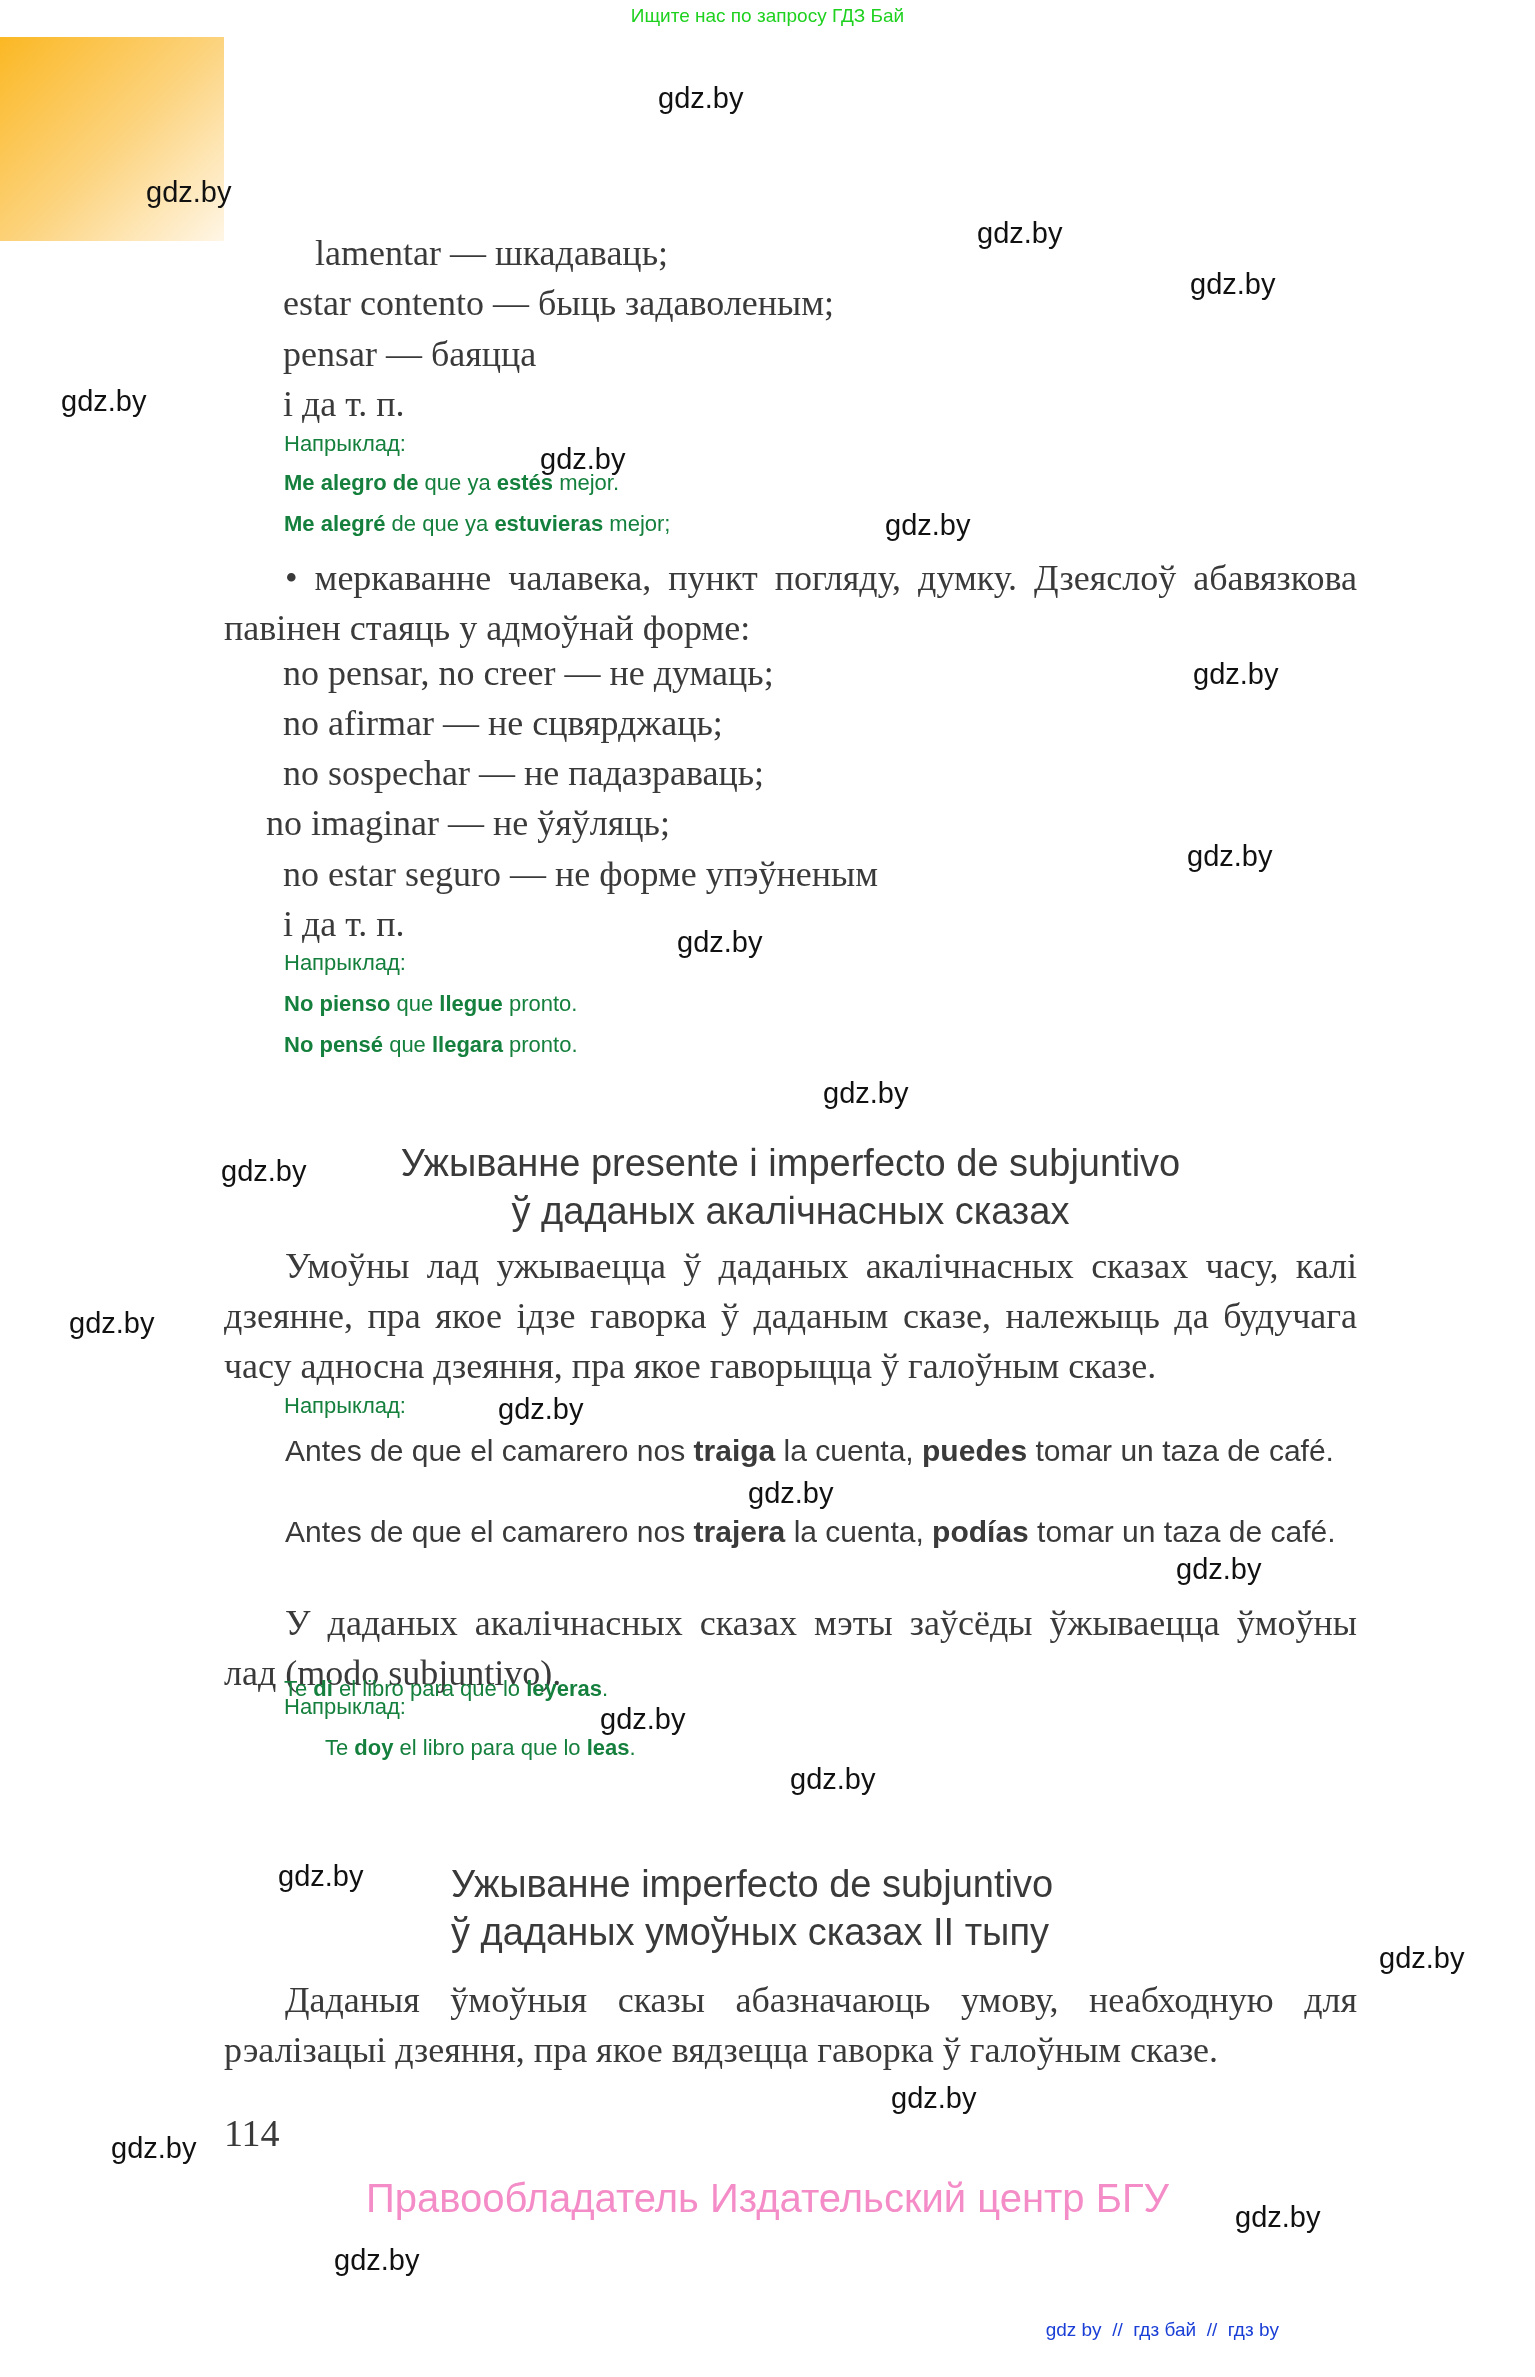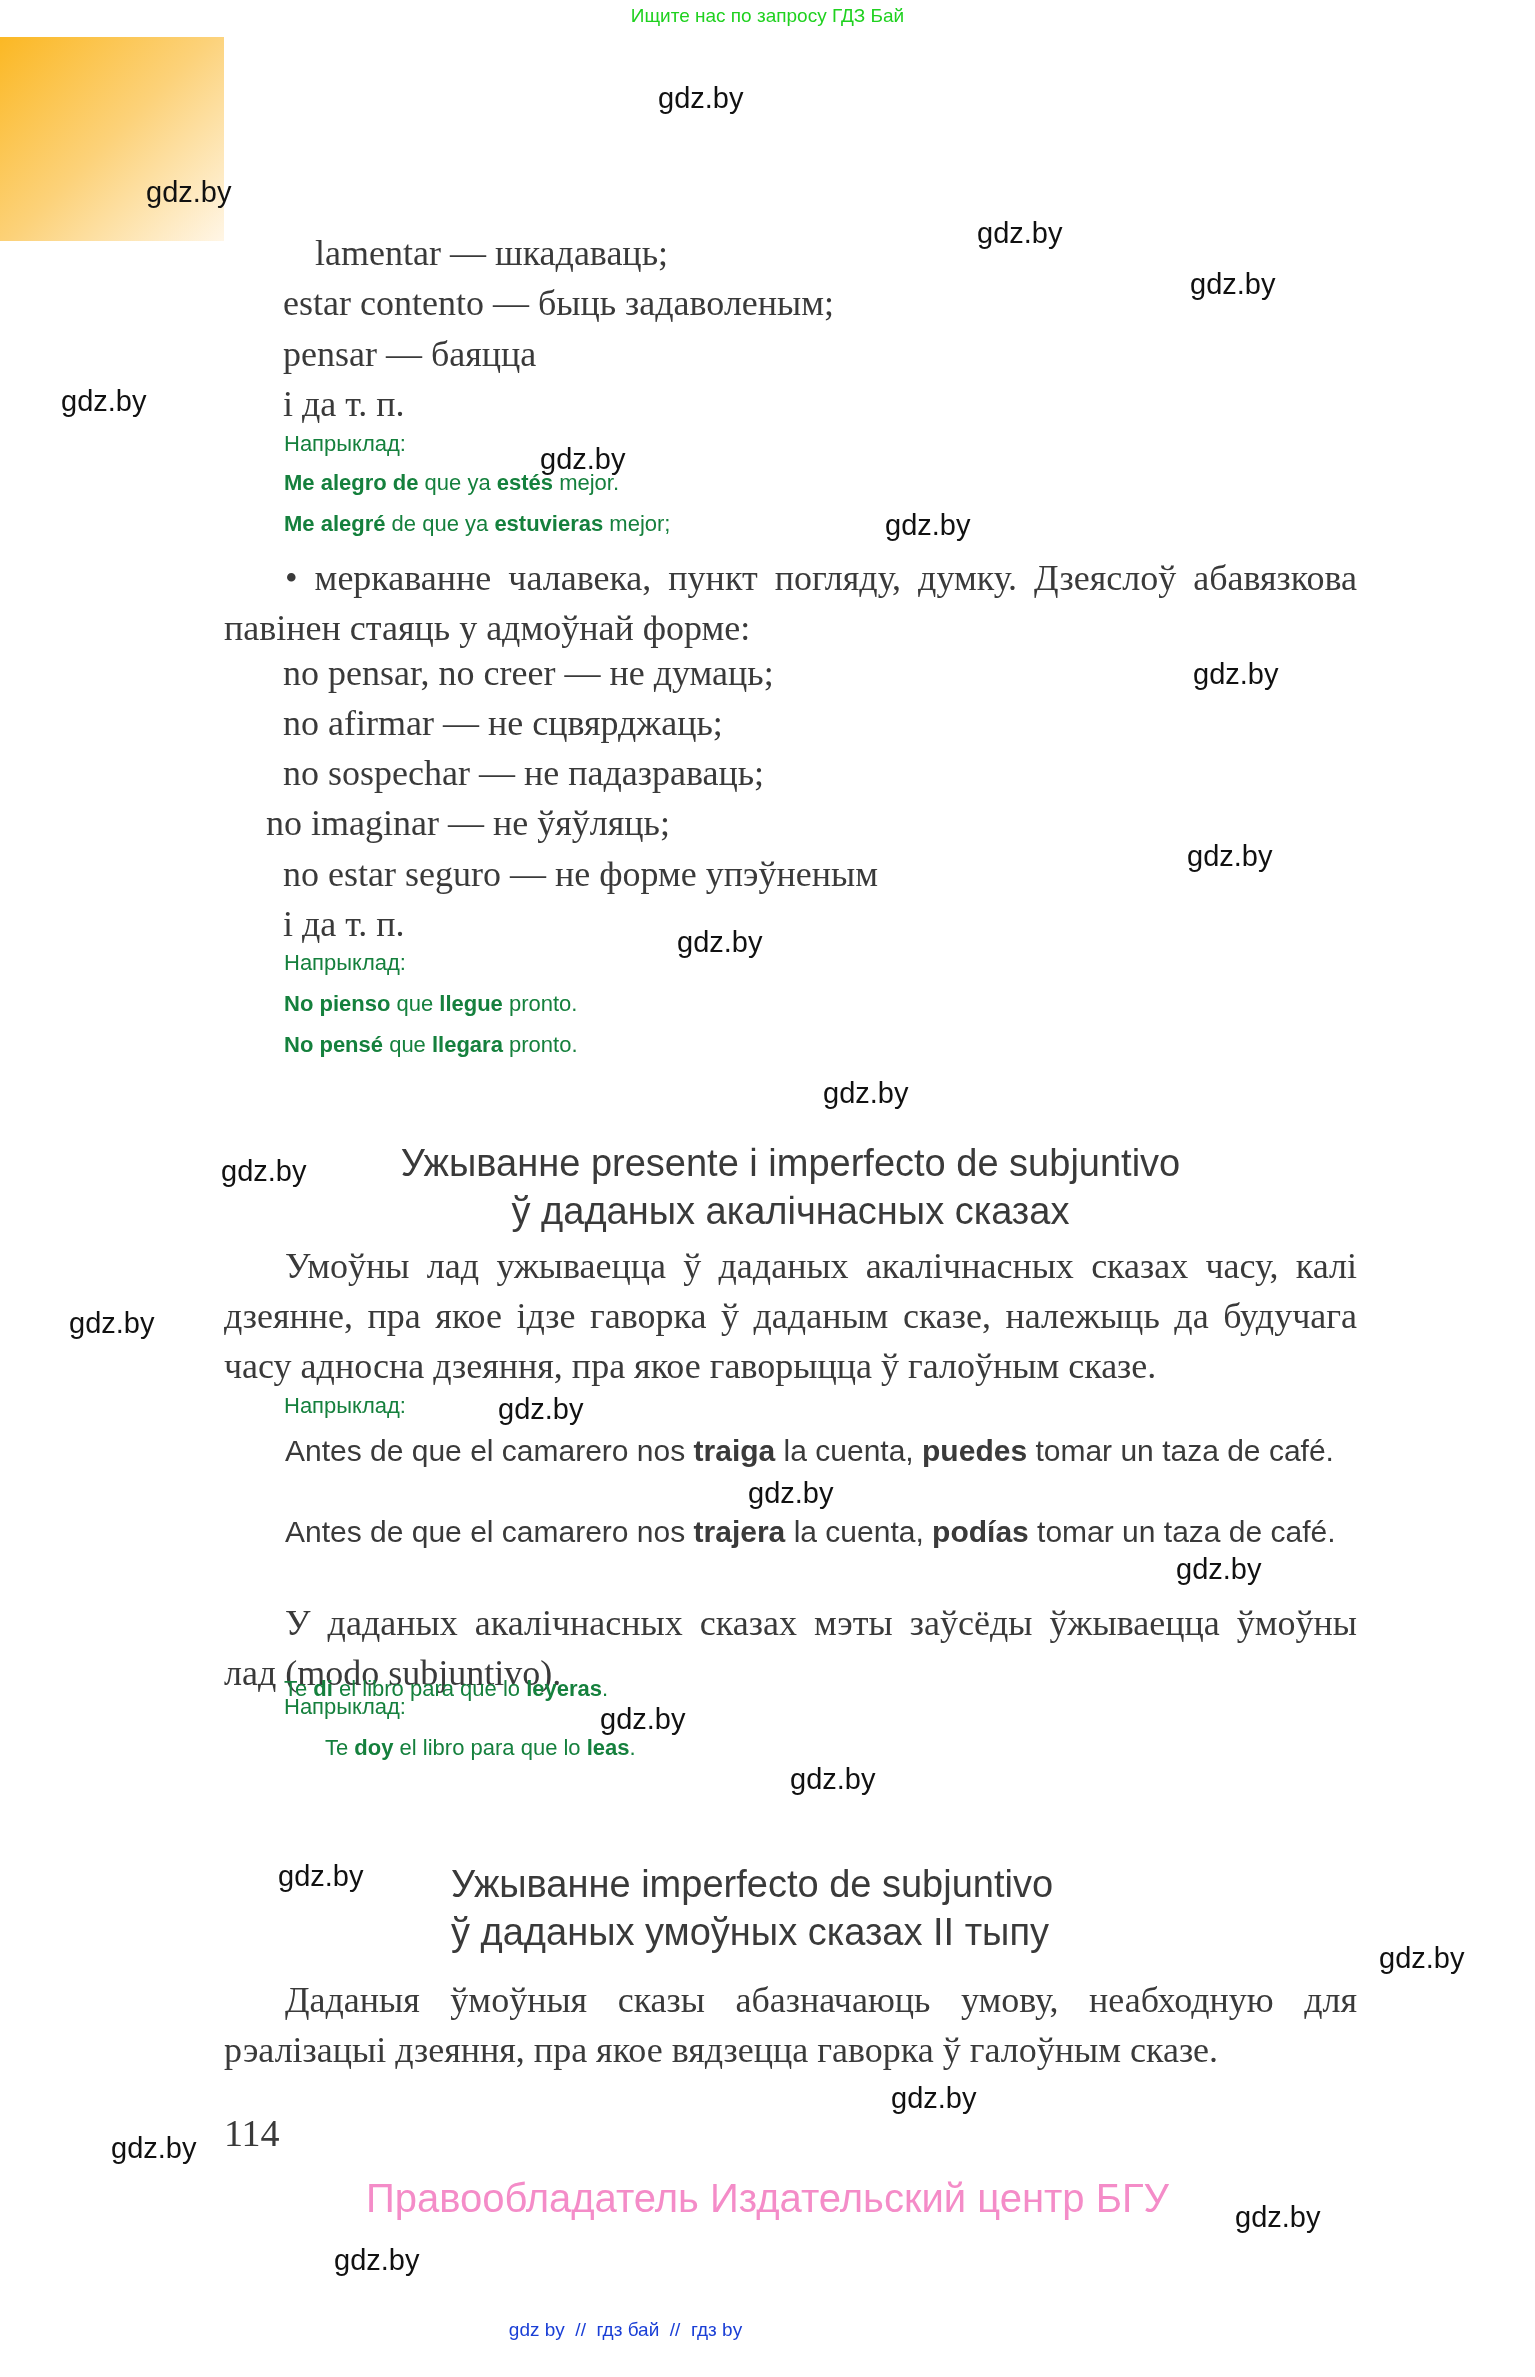--- a/index.html
+++ b/index.html
@@ -36,22 +36,22 @@
     font-family: "Liberation Sans", sans-serif; font-size: 30px; color: #3a3a3a;
     line-height: 41px; text-align: justify; text-align-last: left;
   }
   .indent { text-indent: 61px; }
   .page-num { font-family: "Liberation Serif", serif; font-size: 38px; color: #3a3a3a; }
   .copyright {
     left: 0; width: 1535px; text-align: center;
     font-family: "Liberation Sans", sans-serif; font-size: 40px; color: #f48cc8;
   }
   .footer-links {
-    left: 0; width: 1251px; text-align: center;
-    font-family: "Liberation Sans", sans-serif; font-size: 19px; color: #1a3fd6;
+    left: 0; width: 1251px; text-align: right;
+    font-family: "Liberation Sans", sans-serif; font-size: 19px; color: #1a3fd6; padding-left: 28px;
   }
 </style>
 </head>
 <body>
 
 <div class="abs top-banner">Ищите нас по запросу ГДЗ Бай</div>
 
 <div class="abs corner-block"></div>
 
 <div class="abs serif" style="left:283px; top:232px;margin-left:32px;">lamentar — шкадаваць;</div>

